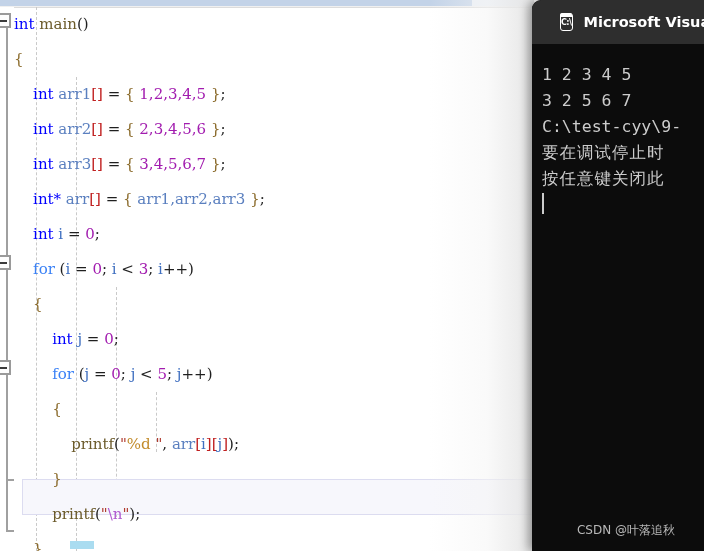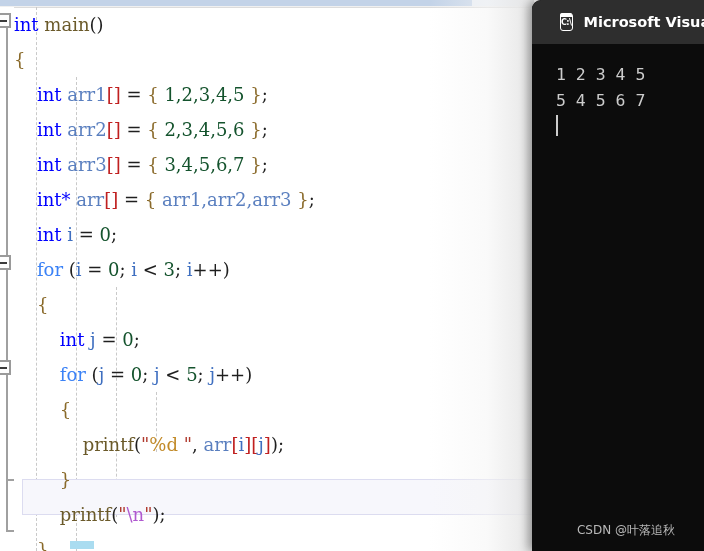--- a/index.html
+++ b/index.html
@@ -48,21 +48,21 @@
     width:7px;height:2px;background:#3b3b3b;
   }
   .fold-end{
     position:absolute;left:6px;width:8px;height:2px;background:#a0a0a0;
   }
 
   
   #code{
     position:absolute;left:14px;top:7px;width:520px;height:500px;
     font-family:"DejaVu Serif", serif;
-    font-size:18px;
+    font-size:15px;
     line-height:35px;
     white-space:pre;
     color:#1f1f1f;
   }
   .line{height:35px;position:relative;}
 
   
   .guide{
     position:absolute;top:7px;width:0;height:544px;
     border-left:1px dashed #c9c9c9;
@@ -88,21 +88,21 @@
                                         rgba(245,245,245,0.55) 55%,
                                         rgba(228,228,228,0.95) 100%);
     pointer-events:none;
   }
 
   
   .kw      {color:#0000ff;}   
   .kwc     {color:#3b82f6;}   
   .ident   {color:#5a7fbf;}   
   .var     {color:#3f6fc0;}   
-  .num     {color:#14532d;}
+  .num     {color:#a21caf;}
   .punct   {color:#1f1f1f;}
   .brk     {color:#c02020;}   
   .paren   {color:#1f1f1f;}
   .fn      {color:#6b5a2a;}   
   .str     {color:#b03a2e;}   
   .fmt     {color:#c28b2a;}   
   .esc     {color:#b05ad0;}   
   .brace   {color:#8a6a2a;}   
 
   
@@ -132,21 +132,21 @@
     content:"";position:absolute;left:-0.6px;right:-0.6px;top:-0.6px;
     height:3.5px;background:#ffffff;border-radius:2px 2px 0 0;
   }
   #console-title{
     font-family:"DejaVu Sans", sans-serif;
     font-size:14.5px;font-weight:bold;color:#ffffff;
     white-space:nowrap;
   }
   #console-body{
     position:absolute;left:0;top:44px;width:172px;height:507px;
-    padding:18px 0 0 24px;box-sizing:border-box;
+    padding:18px 0 0 10px;box-sizing:border-box;
     font-family:"DejaVu Sans Mono", monospace;
     font-size:16.5px;line-height:26px;
     color:#cccccc;white-space:pre;
   }
   .cjk{font-family:"DejaVu Sans", sans-serif;letter-spacing:1px;}
   #caret{
     display:inline-block;width:2px;height:21px;background:#cccccc;
     vertical-align:-4px;
   }
   #watermark{
@@ -190,16 +190,16 @@
   <div id="fade"></div>
 </div>
 
 <div id="console">
 
   <div id="console-titlebar">
     <div id="cmd-icon">C:\</div>
     <div id="console-title">Microsoft Visual</div>
   </div>
 
-  <div id="console-body"><div>1 2 3 4 5</div><div>5 4 5 6 7</div><div></div><div><span id="caret"></span></div></div>
+  <div id="console-body"><div>1 2 3 4 5</div><div>3 2 5 6 7</div><div></div><div>C:\test-cyy\9-</div><div class="cjk">要在调试停止时</div><div class="cjk">按任意键关闭此</div><div><span id="caret"></span></div></div>
 
   <div id="watermark">CSDN @叶落追秋</div>
 </div>
 
 </body></html>

